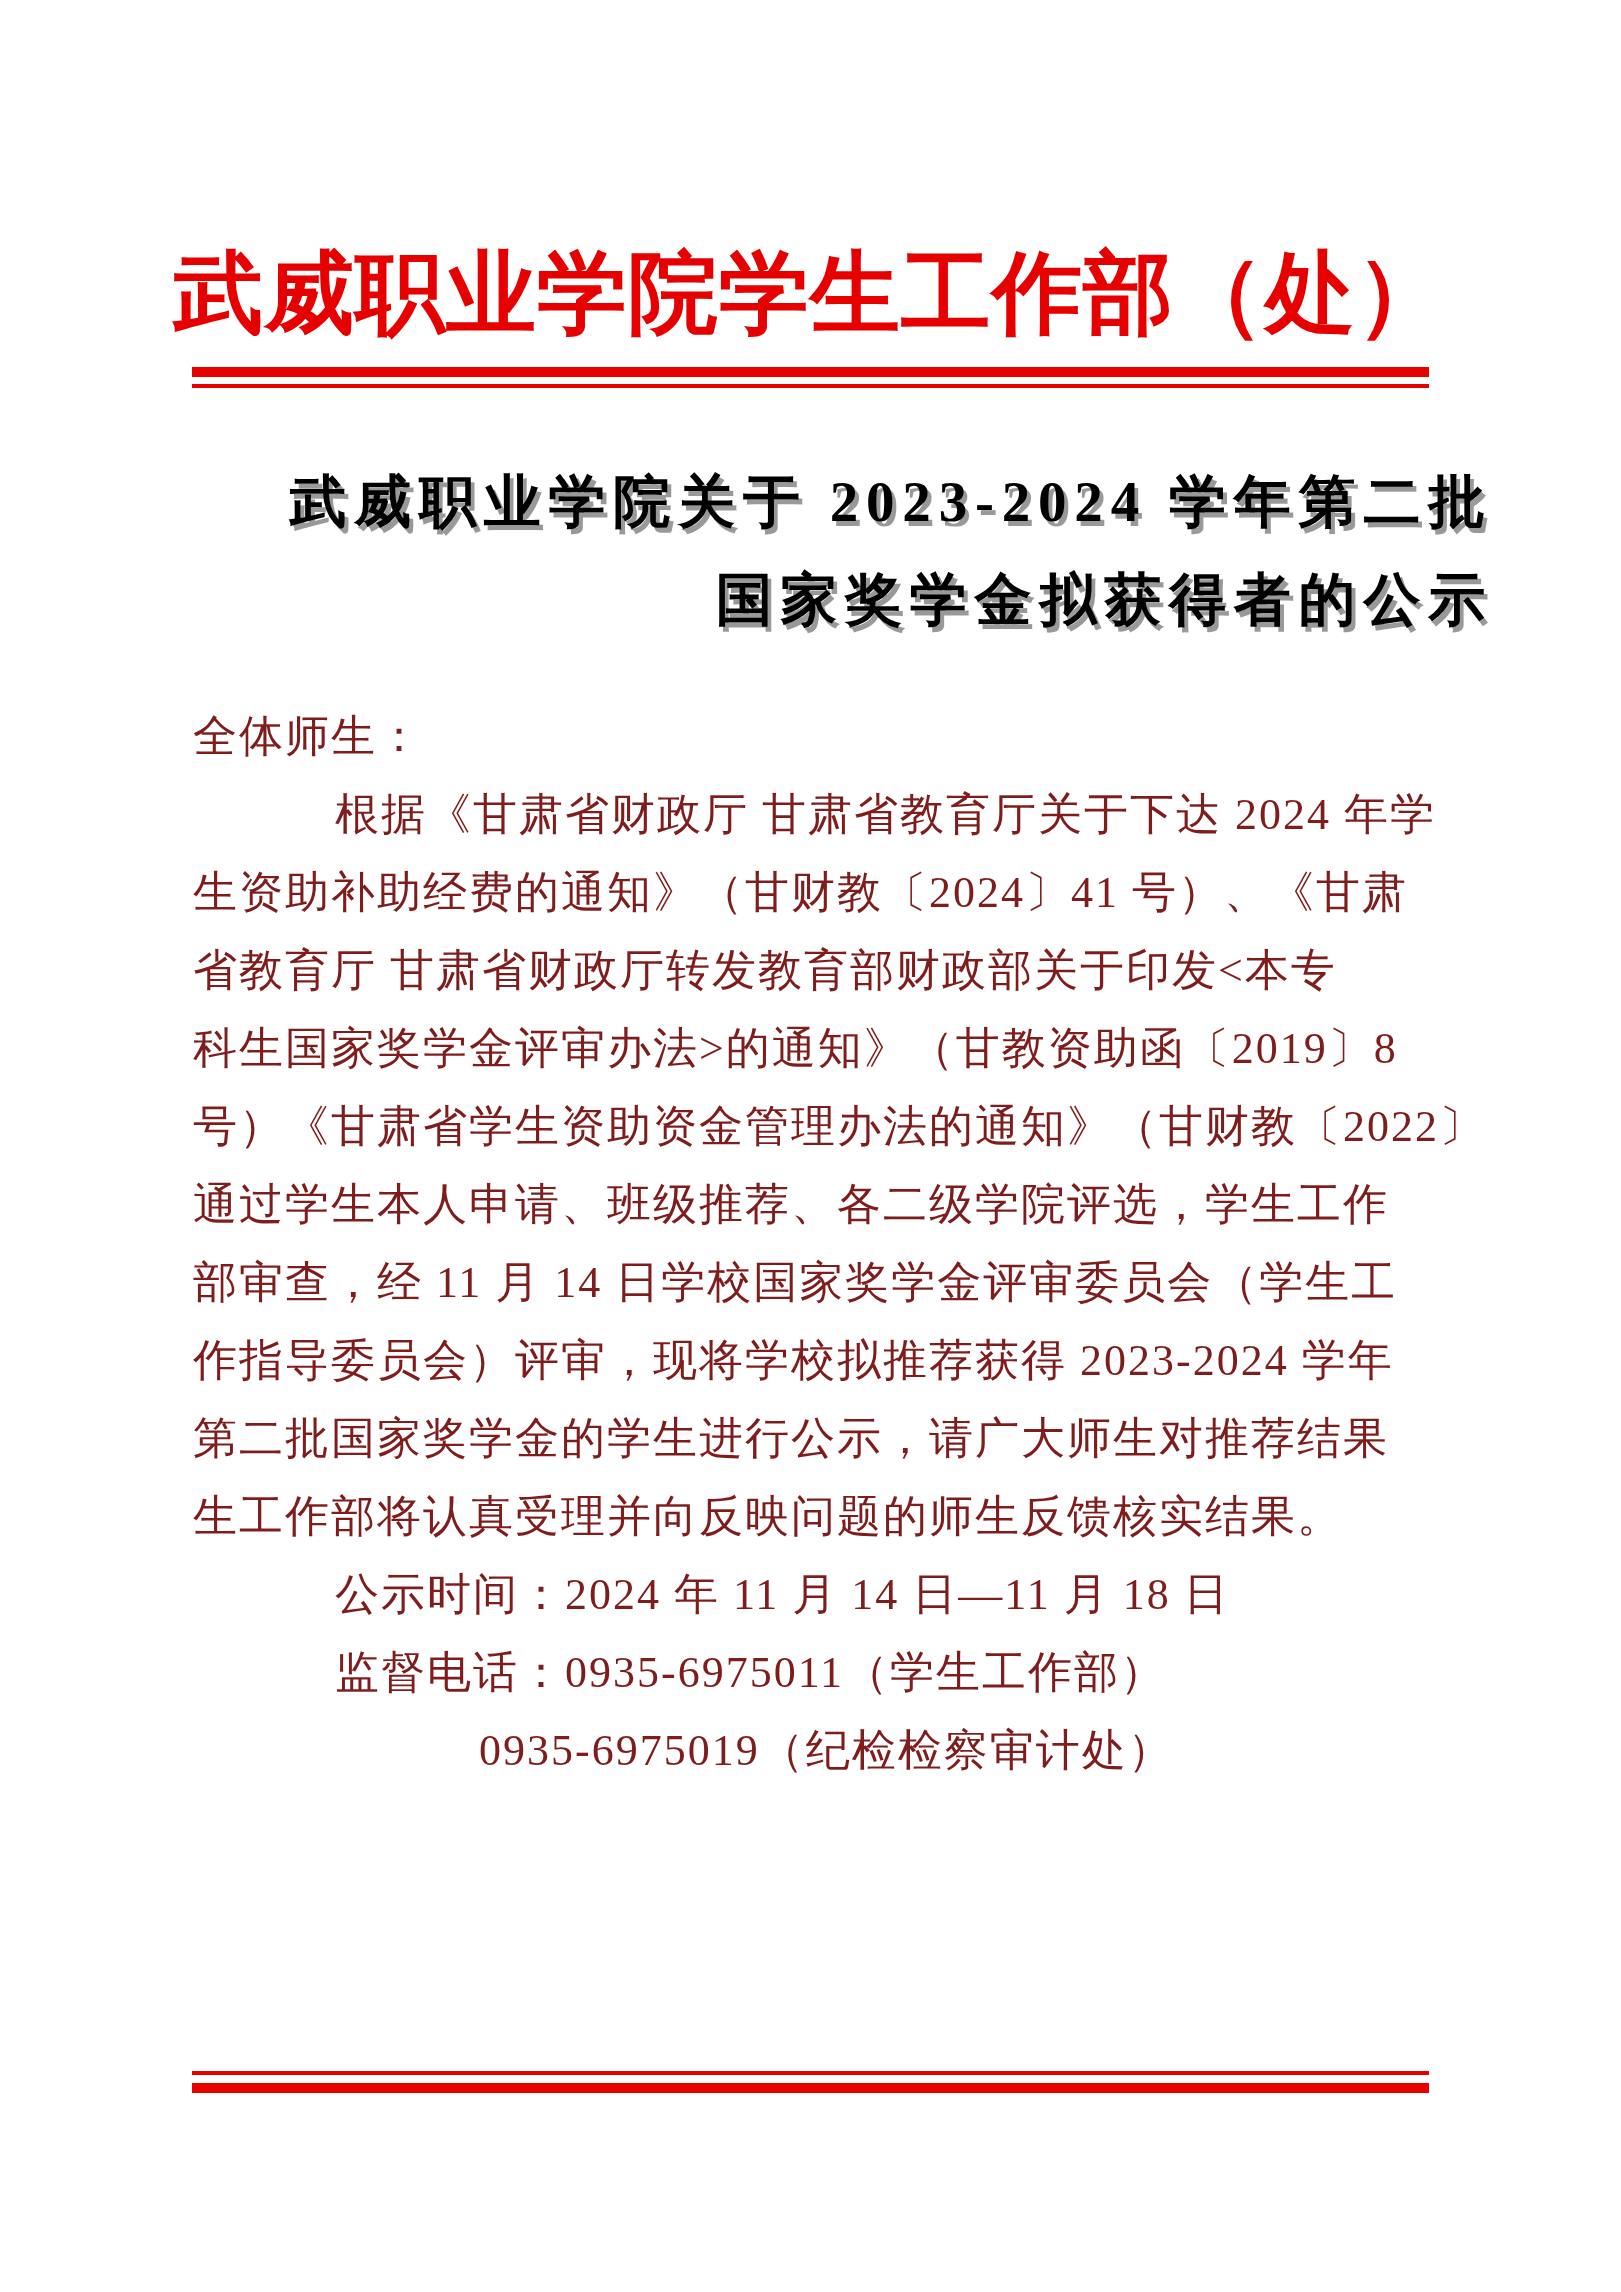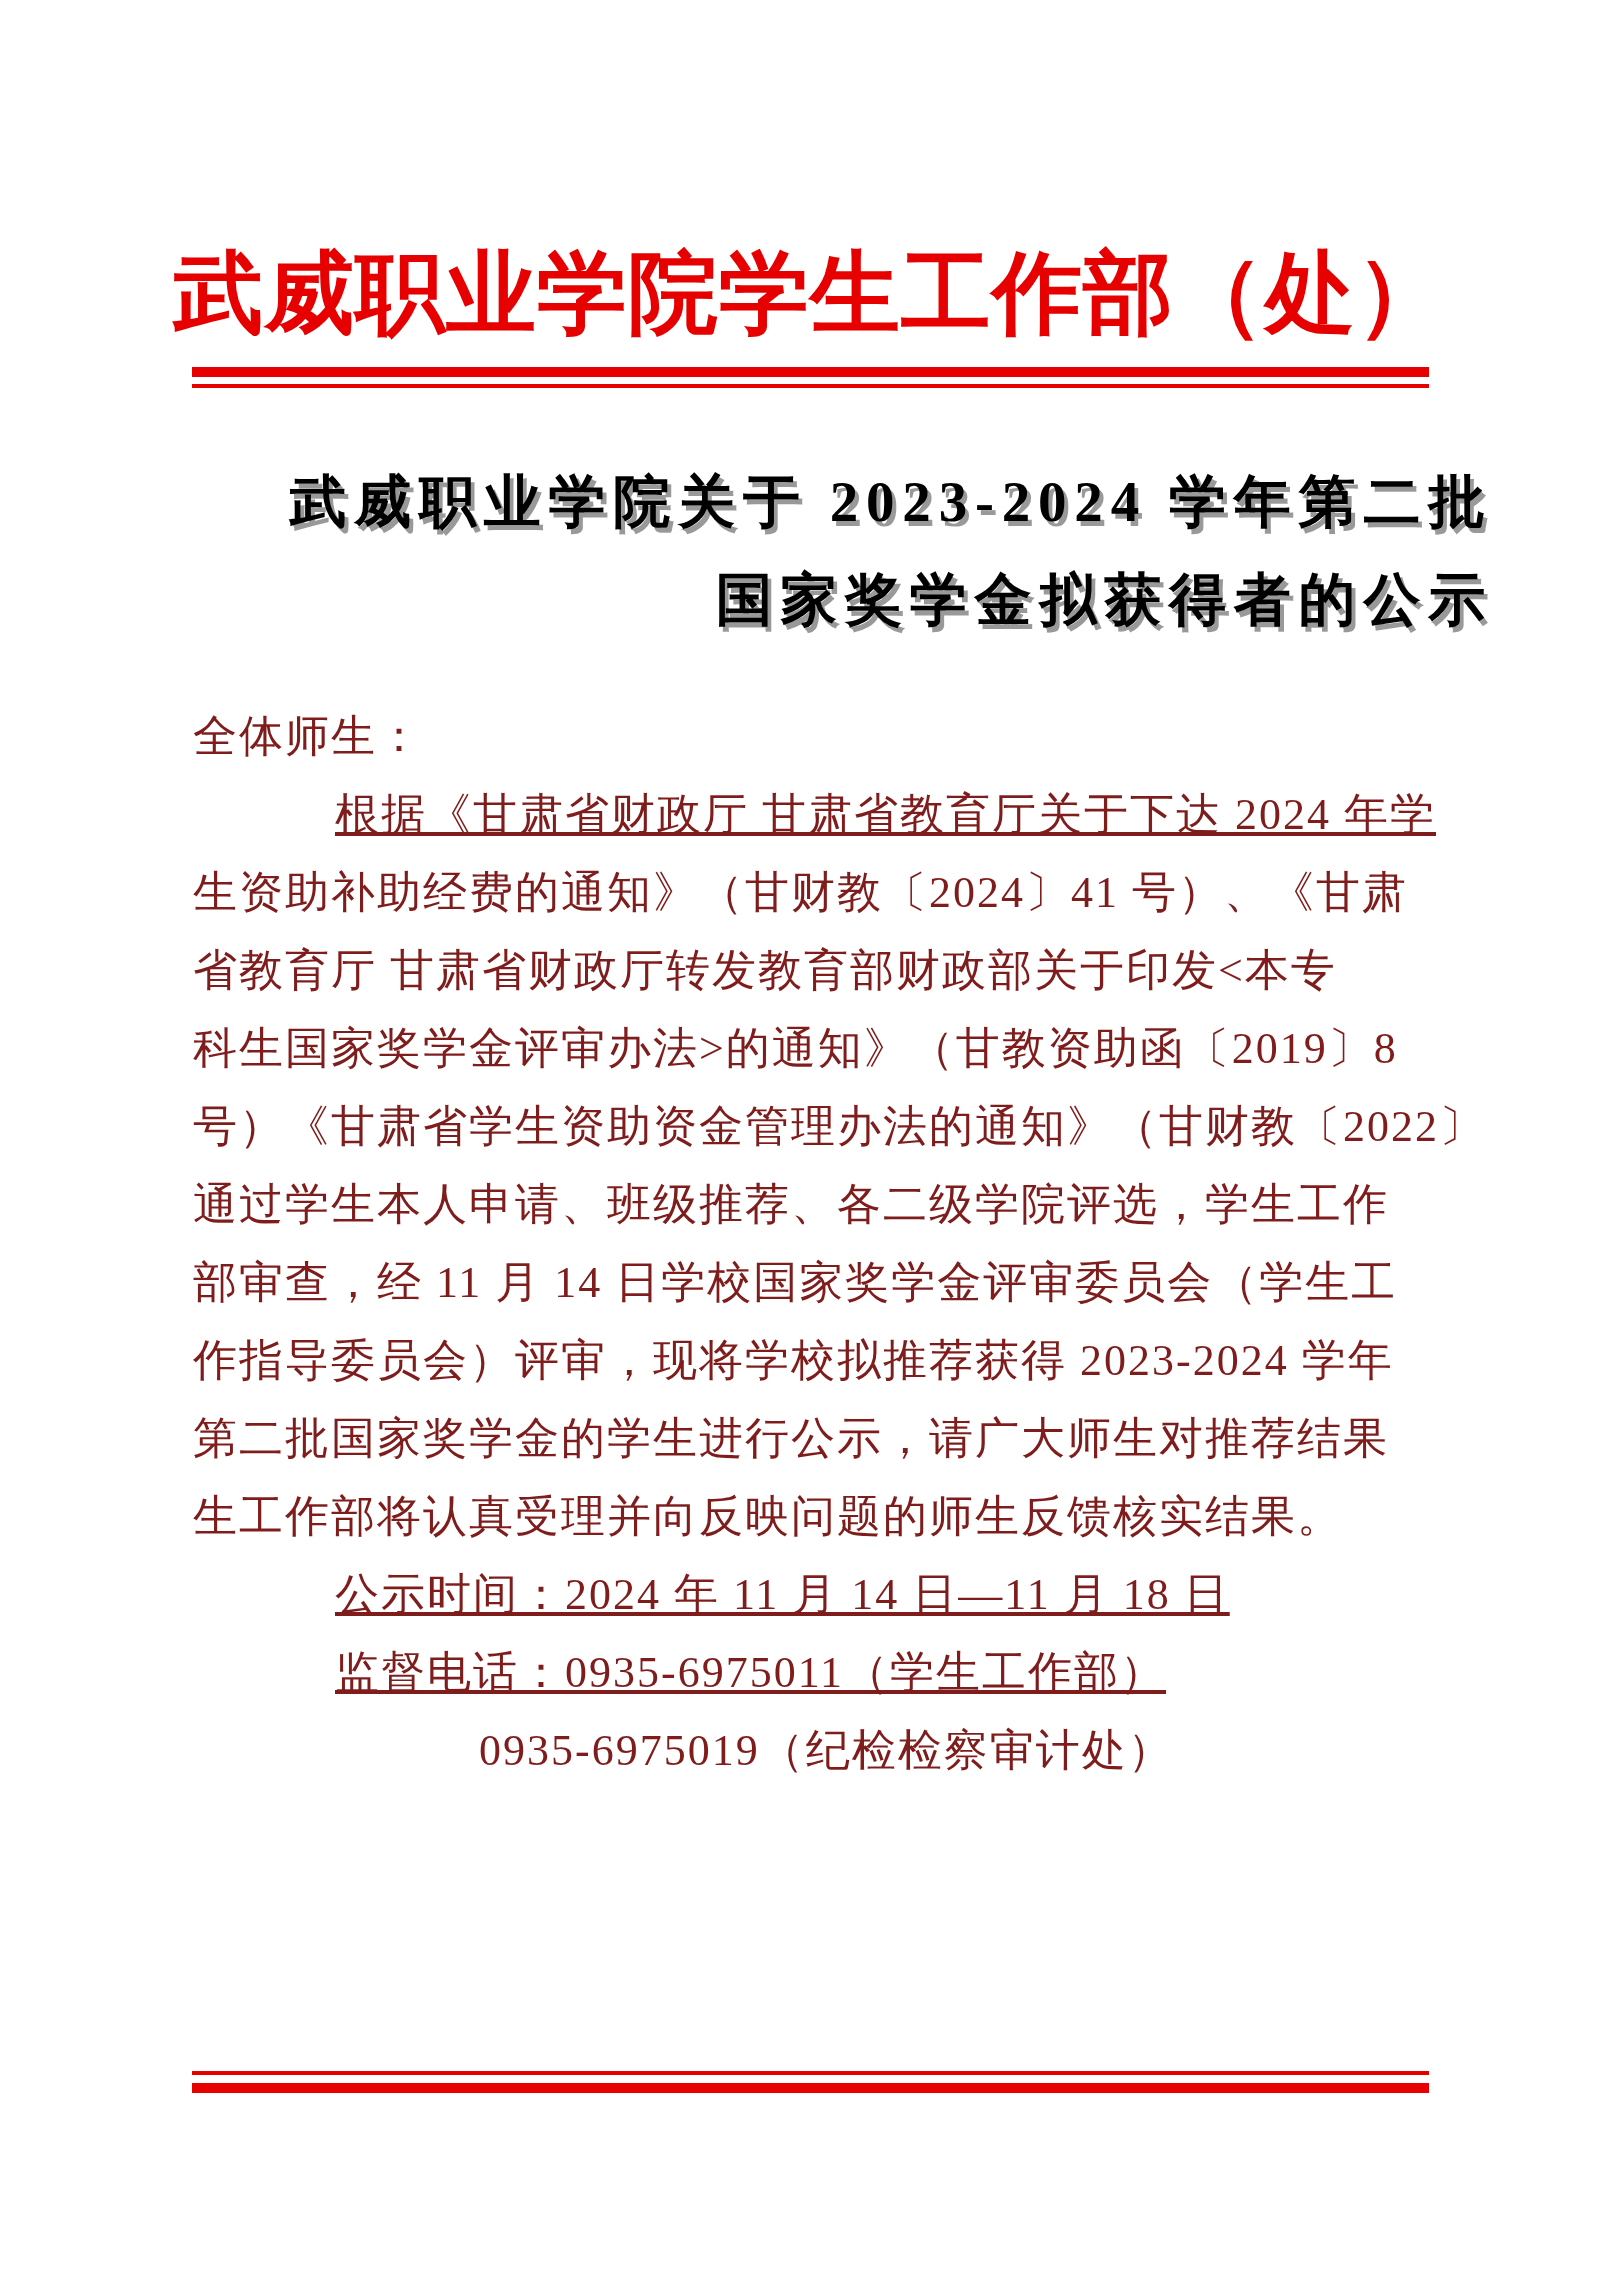--- a/index.html
+++ b/index.html
@@ -54,21 +54,21 @@
   .body-text {
     position: absolute;
     top: 698px;
     left: 193px;
     width: 1255px;
     font-size: 44px;
     letter-spacing: 2px;
     color: #7f1d1d;
   }
   .line { height: 78px; line-height: 78px; white-space: nowrap; }
-  .line.indent     { padding-left: 142px; text-decoration: underline; }
+  .line.indent     { padding-left: 142px; }
   .line.indent-num { padding-left: 286px; }
 </style>
 </head>
 <body>
 
 <div class="page">
 
   <div class="letterhead">武威职业学院学生工作部（处）</div>
 
   <div class="rule rule-top-thick"></div>

